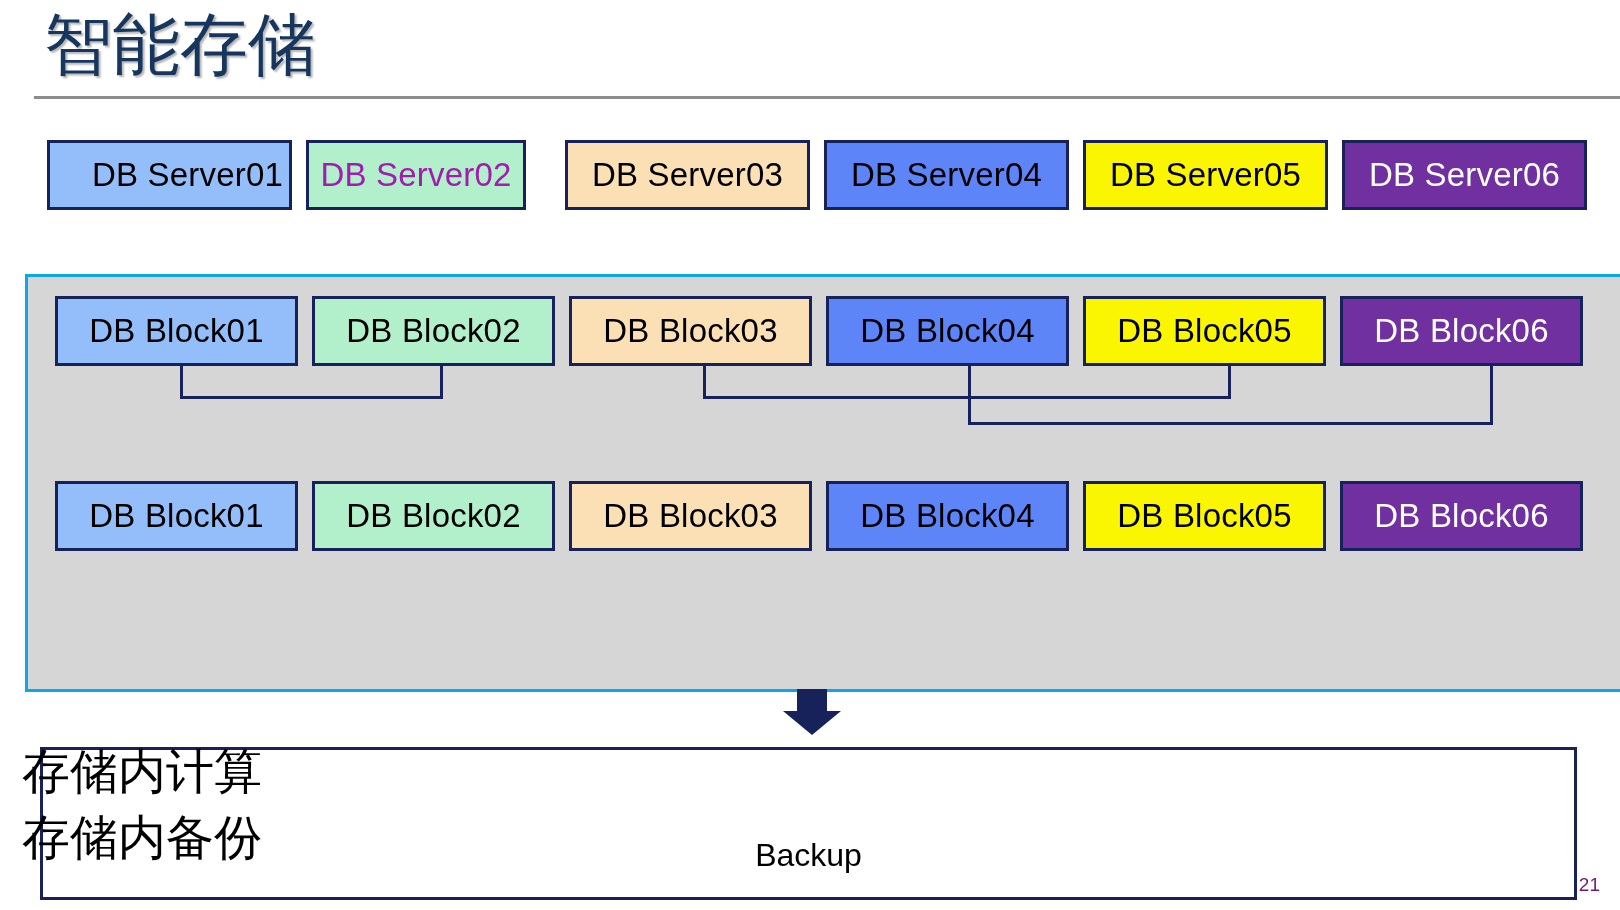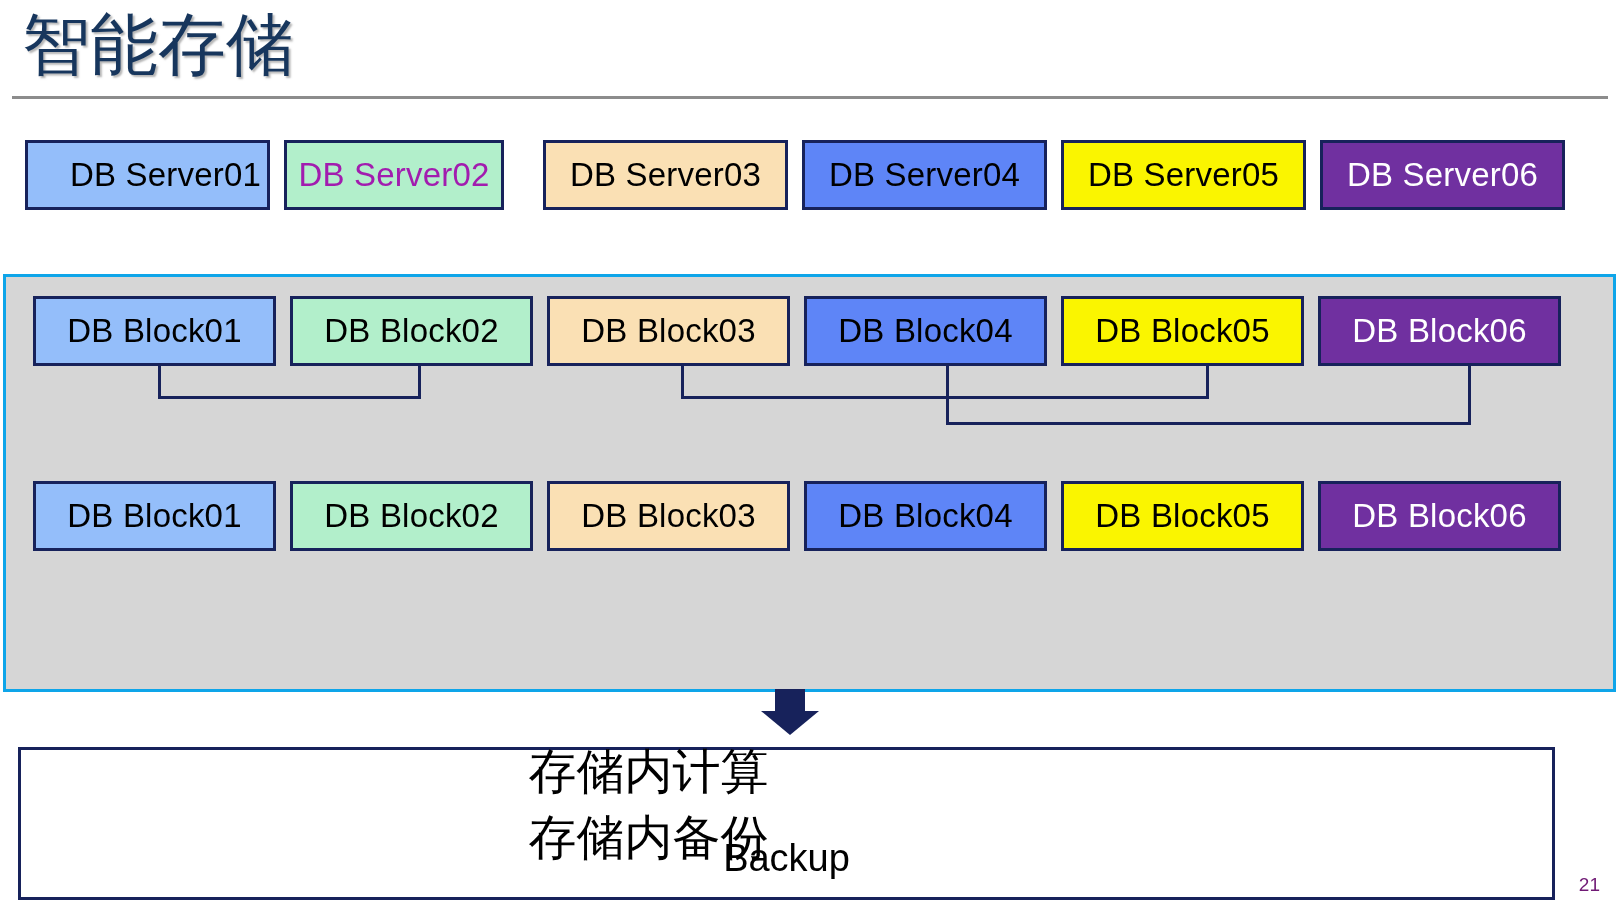--- a/index.html
+++ b/index.html
@@ -3,21 +3,21 @@
 <meta charset="utf-8">
 <style>
   html,body{margin:0;padding:0;}
   body{
     width:1620px;height:910px;
     background:#ffffff;
     font-family:"Liberation Sans", sans-serif;
     overflow:hidden;
     position:relative;
   }
-  .slide{position:absolute;inset:0;}
+  .slide{position:absolute;inset:0;margin-left:22px;}
 
   
   .title{
     position:absolute;left:22px;top:2px;
     font-size:68px;line-height:86px;
     color:#17365D;
     font-family:"DejaVu Sans","Liberation Sans",sans-serif;
     text-shadow:2px 2px 2px rgba(120,120,120,.55);
     white-space:nowrap;
   }
@@ -47,21 +47,21 @@
     box-sizing:border-box;
   }
   .backup-panel{
     position:absolute;left:12px;top:470px;width:1537px;height:153px;
     background:#ffffff;
     border:3px solid #17225B;
     box-sizing:border-box;
   }
   .backup-label{
     position:absolute;left:12px;top:560px;width:1537px;
-    text-align:center;font-size:38px;color:#000;
+    text-align:center;font-size:32px;color:#000;
   }
   .storage-label{
     position:absolute;left:3px;top:628px;width:1613px;
     text-align:center;font-size:48px;font-weight:bold;color:#000;
   }
 
   
   .conn{position:absolute;background:#17225B;}
 
   
@@ -73,21 +73,21 @@
   }
   .arrow .head{
     position:absolute;left:0;top:22px;width:0;height:0;
     border-left:29px solid transparent;
     border-right:29px solid transparent;
     border-top:24px solid #17225B;
   }
 
   
   .caption{
-    position:absolute;left:0;width:1297px;text-align:center;
+    position:absolute;left:0;width:1297px;
     font-size:48px;line-height:62px;color:#000;
     font-family:"DejaVu Sans","Liberation Sans",sans-serif;
   }
   .caption.l1{top:740px;}
   .caption.l2{top:806px;}
 
   .page-num{
     position:absolute;right:20px;bottom:14px;
     font-size:19px;color:#701a75;
   }

